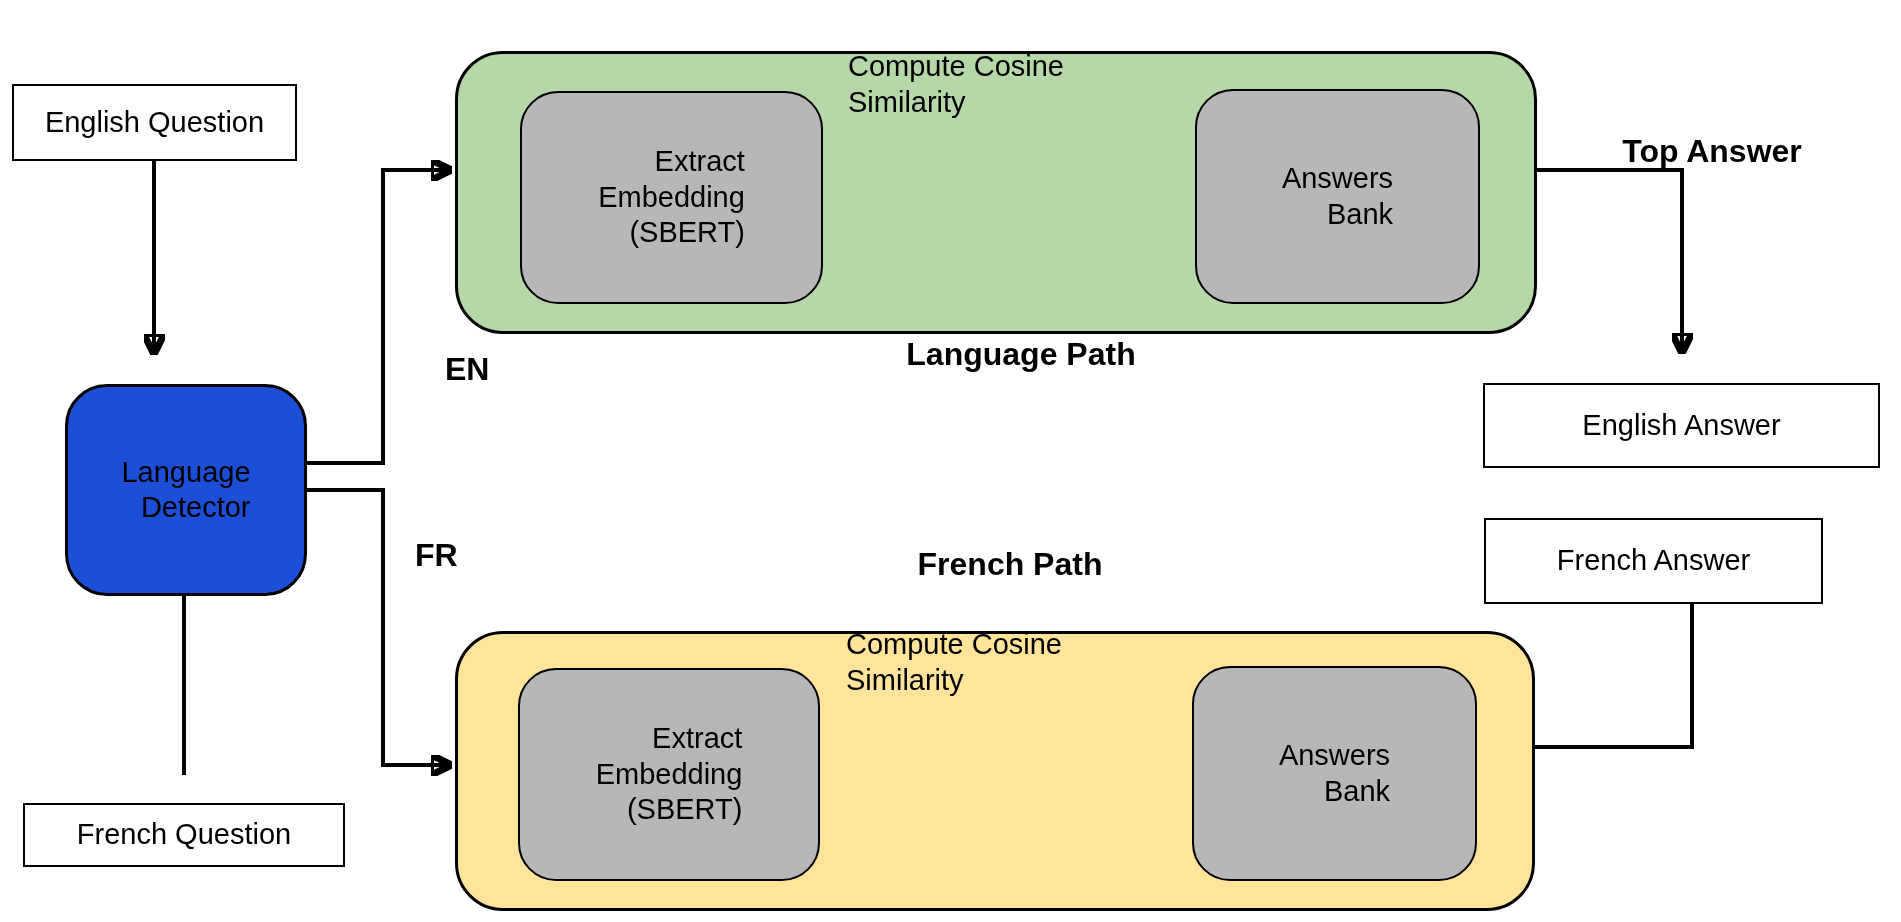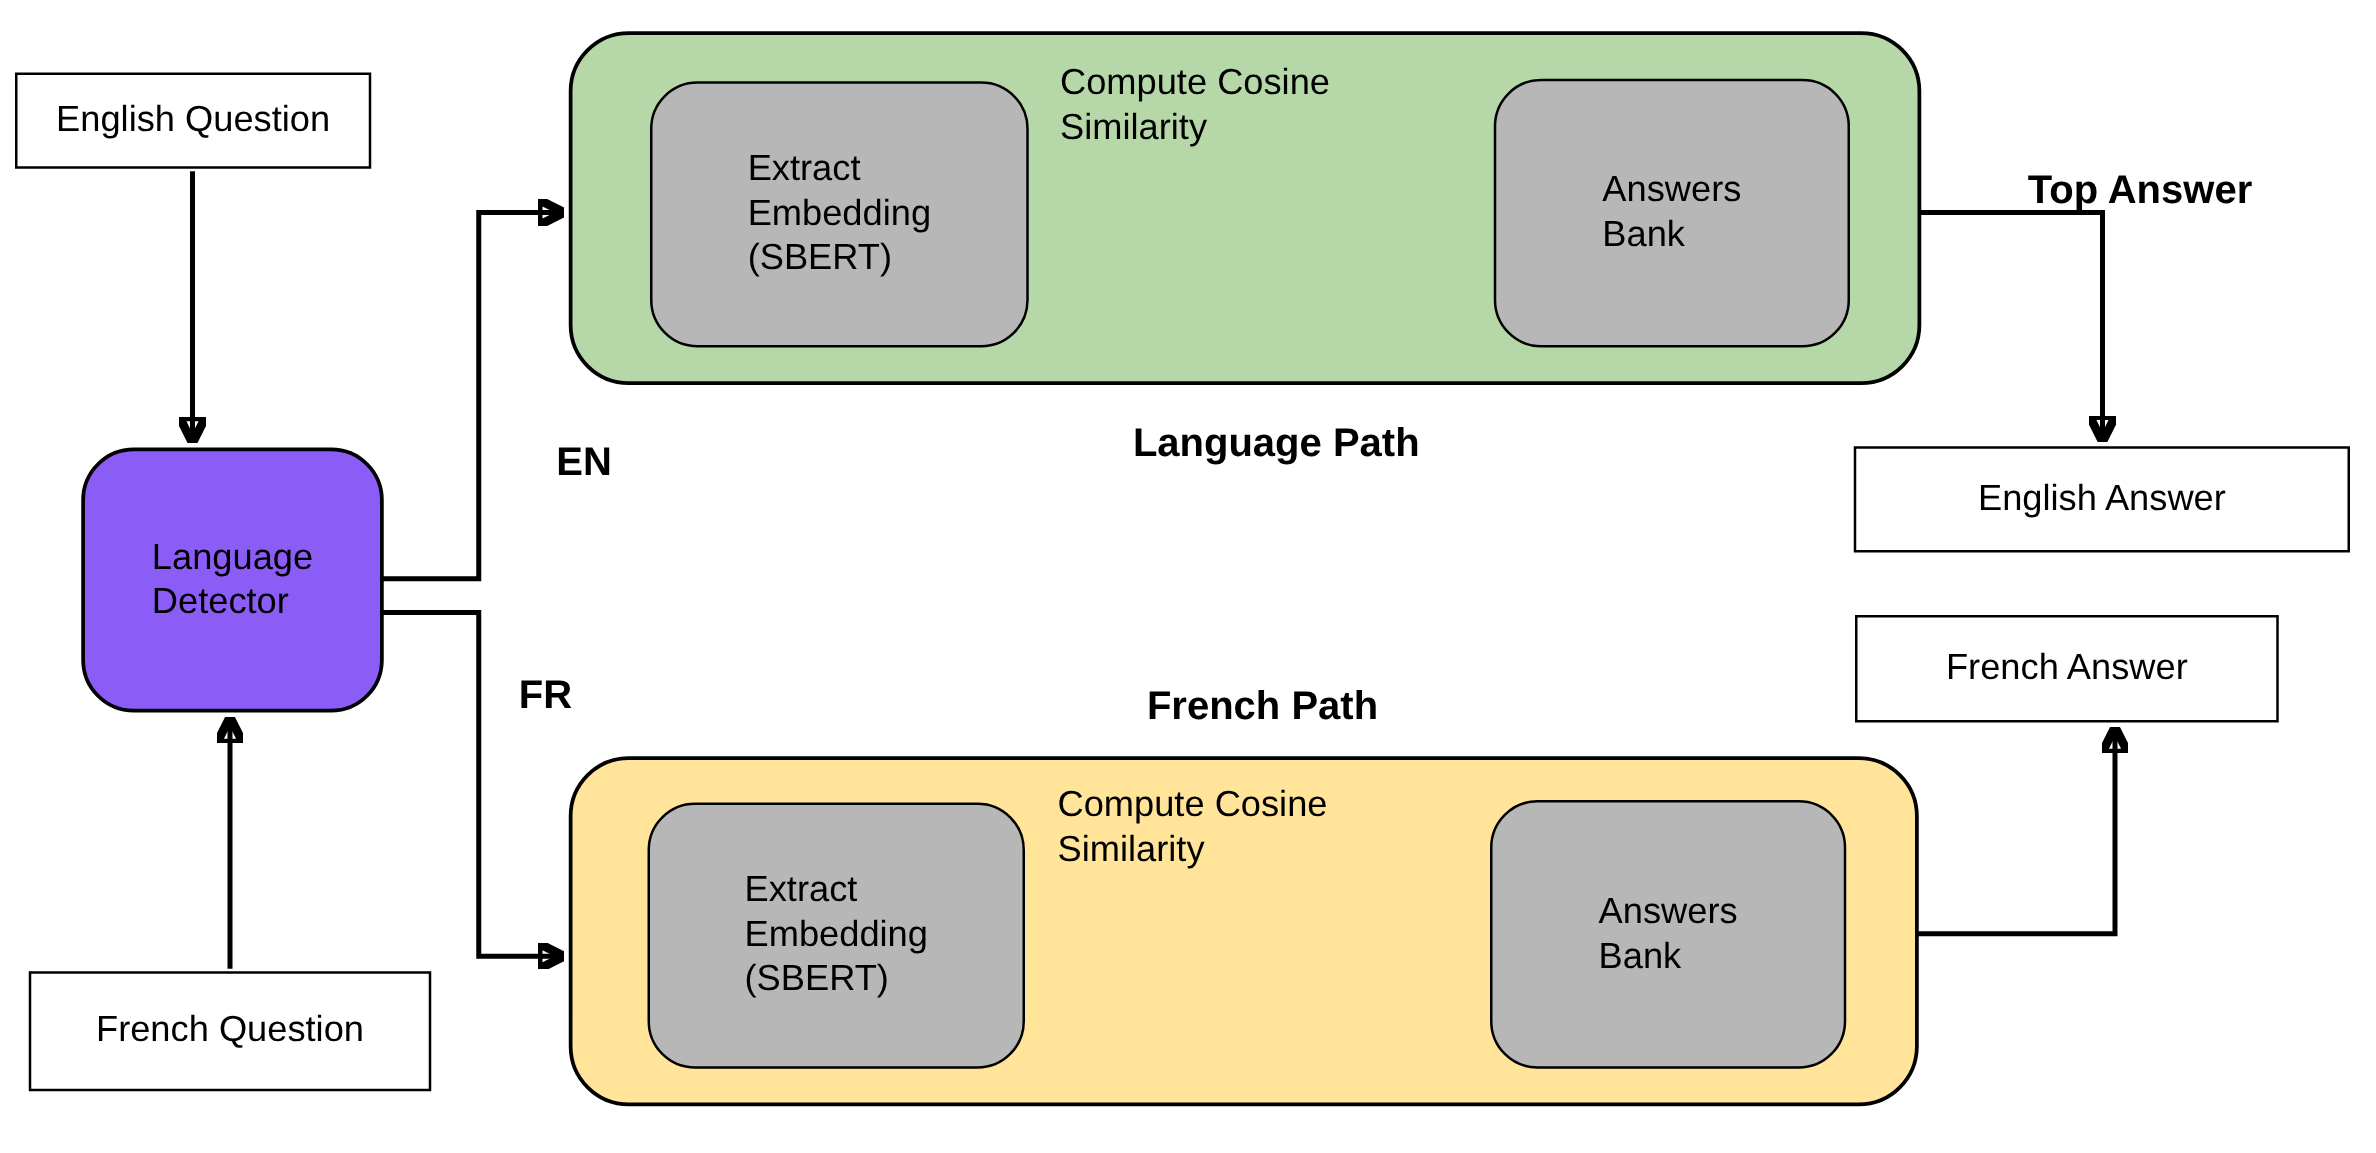--- a/index.html
+++ b/index.html
@@ -7,42 +7,43 @@
     position:relative;
     width:1901px; height:922px;
     background:#ffffff;
     font-family:"Liberation Sans", sans-serif;
     color:#000;
     overflow:hidden;
   }
   .box {
     position:absolute;
     display:flex; align-items:center; justify-content:center;
-    text-align:left;
+    text-align:right;
     box-sizing:border-box;
     white-space:pre-line;
     line-height:1.22;
+    margin-top:26px;
   }
   .white-rect { background:#ffffff; border:2px solid #000; font-size:29px; }
-  .detector  { background:#8b5cf6; border:3px solid #000; border-radius:42px; font-size:29px; }
+  .detector  { background:#1d4ed8; border:3px solid #000; border-radius:42px; font-size:29px; }
   .container-green  { background:#b6d7a8; border:3px solid #000; border-radius:48px; }
   .container-yellow { background:#ffe49a; border:3px solid #000; border-radius:48px; }
   .process { background:#b7b7b7; border:2.5px solid #000; border-radius:38px; font-size:29px; }
   .cos-label { position:absolute; font-size:29px; line-height:1.25; white-space:pre-line; }
   .bold-label {
     position:absolute; text-align:center;
     font-weight:bold; font-size:32px; line-height:1.1; white-space:nowrap;
   }
   svg.connectors { position:absolute; left:0; top:0; width:1901px; height:922px; pointer-events:none; }
   svg.connectors path { fill:none; stroke:#000; stroke-width:4; stroke-linejoin:miter; }
 
   
   #english-question { left:12px;  top:58px;  width:285px; height:77px; }
   #language-detector{ left:65px;  top:358px; width:242px; height:212px; }
-  #french-question  { left:23px;  top:777px; width:322px; height:96px; }
+  #french-question  { left:23px;  top:777px; width:322px; height:64px; }
 
   #green-container  { left:455px; top:25px;  width:1082px; height:283px; }
   #extract-en       { left:520px; top:65px;  width:303px;  height:213px; }
   #answers-en       { left:1195px;top:63px;  width:285px;  height:215px; }
   #cos-en           { left:848px; top:48px;  width:326px; }
 
   #yellow-container { left:455px; top:605px; width:1080px; height:280px; }
   #extract-fr       { left:518px; top:642px; width:302px;  height:213px; }
   #answers-fr       { left:1192px;top:640px; width:285px;  height:215px; }
   #cos-fr           { left:846px; top:626px; width:326px; }

